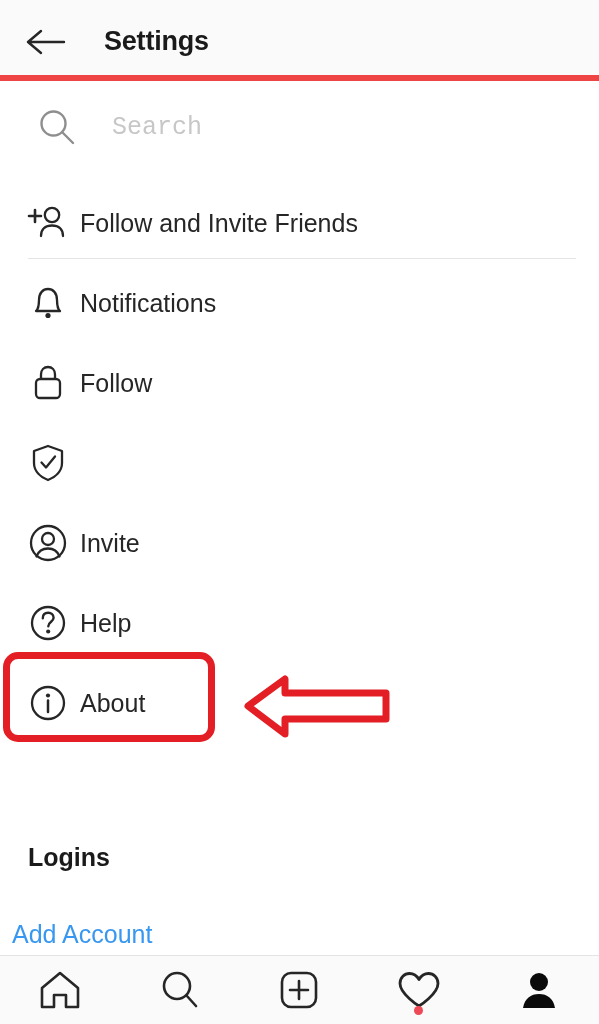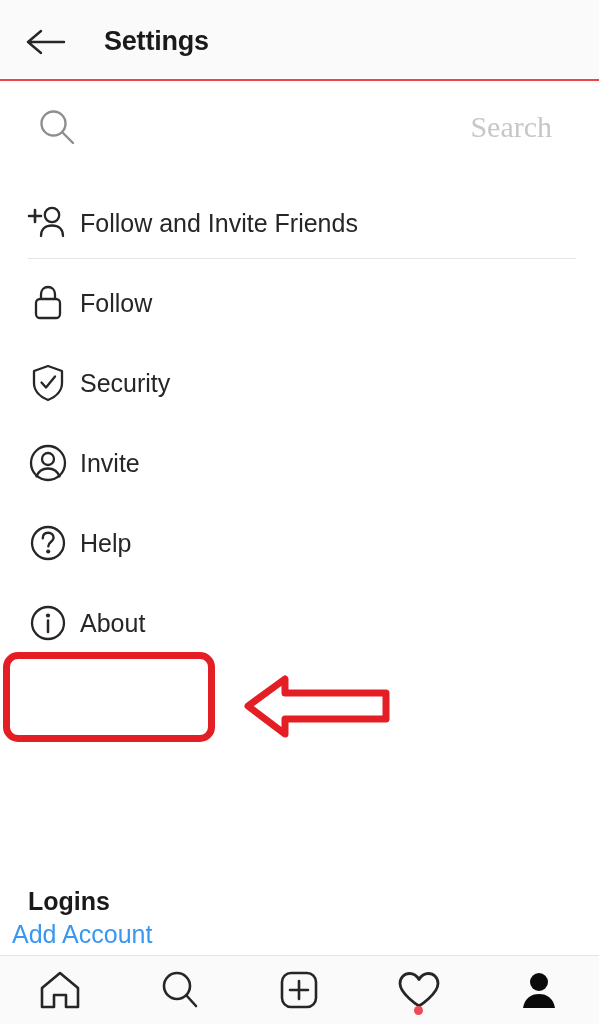--- a/index.html
+++ b/index.html
@@ -19,21 +19,21 @@
     background: #ffffff;
   }
 
   
   #header {
     position: absolute;
     left: 0; top: 0;
     width: 599px;
     height: 81px;
     background: #fafafa;
-    border-bottom: 2px solid #ef4444;
+    border-bottom: 6px solid #ef4444;
     box-sizing: border-box;
   }
   #back-button {
     position: absolute;
     left: 18px; top: 20px;
     width: 56px; height: 44px;
     display: flex; align-items: center; justify-content: center;
     cursor: pointer;
   }
   #header-title {
@@ -57,25 +57,24 @@
     position: absolute;
     left: 38px; top: 27px;
     width: 38px; height: 38px;
   }
   #search-input {
     position: absolute;
     left: 112px; top: 24px;
     width: 440px; height: 44px;
     border: none; outline: none;
     background: transparent;
-    font-family: Liberation Serif, serif;
-    font-size: 30px;
+    font-family: Liberation Mono, monospace;
+    font-size: 25px;
     color: #262626;
     padding: 0;
-    text-align: right;
   }
   #search-input::placeholder { color: #c7c7c7; }
   #search-underline {
     position: absolute;
     left: 28px; top: 177px;
     width: 548px; height: 1px;
     background: #e4e4e4;
   }
 
   
@@ -105,21 +104,20 @@
     line-height: 30px;
   }
 
   
   #logins-header {
     position: absolute;
     left: 28px; top: 843px;
     font-size: 25px;
     font-weight: bold;
     color: #1a1a1a;
-    margin-top: 44px;
   }
   #add-account {
     position: absolute;
     left: 12px; top: 920px;
     font-size: 25px;
     color: #3897f0;
     cursor: pointer;
   }
 
   
@@ -198,39 +196,47 @@
       <span class="menu-icon">
         <svg width="44" height="40" viewBox="0 0 44 40">
           <circle cx="26" cy="12" r="7.2" fill="none" stroke="#262626" stroke-width="2.3"></circle>
           <path d="M15 33 C15 25.5 20 22.5 26 22.5 C32 22.5 37 25.5 37 33" fill="none" stroke="#262626" stroke-width="2.3" stroke-linecap="round"></path>
           <path d="M3 13 L15 13 M9 7 L9 19" fill="none" stroke="#262626" stroke-width="2.6" stroke-linecap="round"></path>
         </svg>
       </span>
       <span class="menu-label">Follow and Invite Friends</span>
     </div>
 
+    <div class="menu-row">
+      <span class="menu-icon">
+        <svg width="40" height="42" viewBox="0 0 40 42">
+          <path d="M8 29 C8 29 11 27 11 18 C11 11 15 7 20 7 C25 7 29 11 29 18 C29 27 32 29 32 29 Z" fill="none" stroke="#262626" stroke-width="2.3" stroke-linejoin="round"></path>
+          <circle cx="20" cy="33.5" r="2.6" fill="#262626"></circle>
+        </svg>
+      </span>
+      <span class="menu-label">Notifications</span>
+    </div>
 
     <div class="menu-row">
       <span class="menu-icon">
         <svg width="38" height="42" viewBox="0 0 38 42">
           <rect x="7" y="17" width="24" height="19" rx="4" fill="none" stroke="#262626" stroke-width="2.3"></rect>
           <path d="M12 17 L12 12.5 C12 8 15 5 19 5 C23 5 26 8 26 12.5 L26 17" fill="none" stroke="#262626" stroke-width="2.3"></path>
         </svg>
       </span>
       <span class="menu-label">Follow</span>
     </div>
 
     <div class="menu-row">
       <span class="menu-icon">
         <svg width="40" height="42" viewBox="0 0 40 42">
           <path d="M20 4 L34 9 L34 21 C34 29 27.5 35 20 38 C12.5 35 6 29 6 21 L6 9 Z" fill="none" stroke="#262626" stroke-width="2.3" stroke-linejoin="round"></path>
           <path d="M13.5 20.5 L18 25.5 L27 14.5" fill="none" stroke="#262626" stroke-width="2.3" stroke-linecap="round" stroke-linejoin="round"></path>
         </svg>
       </span>
-      <span class="menu-label">Security</span>
     </div>
 
 
     <div class="menu-row">
       <span class="menu-icon">
         <svg width="42" height="42" viewBox="0 0 42 42">
           <circle cx="21" cy="21" r="17" fill="none" stroke="#262626" stroke-width="2.3"></circle>
           <circle cx="21" cy="17" r="6" fill="none" stroke="#262626" stroke-width="2.3"></circle>
           <path d="M9.5 34.5 C11.5 29 15.8 26.5 21 26.5 C26.2 26.5 30.5 29 32.5 34.5" fill="none" stroke="#262626" stroke-width="2.3" stroke-linecap="round"></path>
         </svg>

